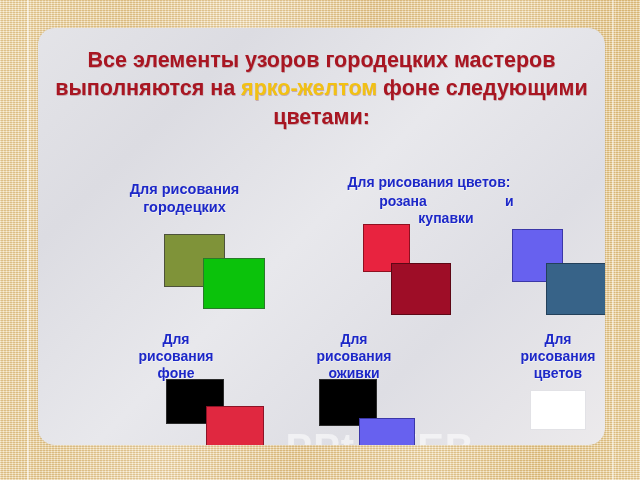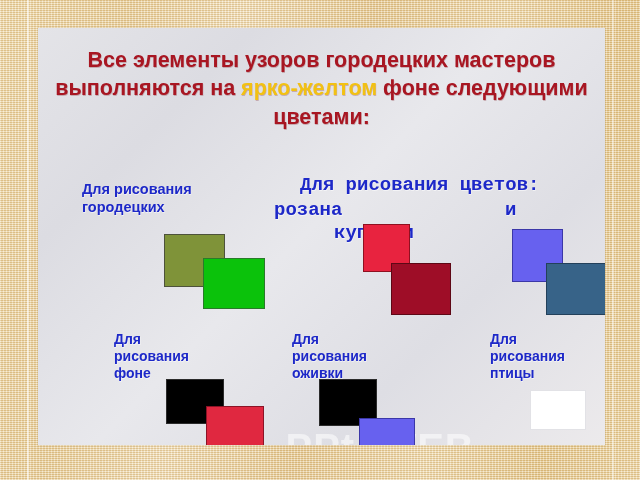--- a/index.html
+++ b/index.html
@@ -36,20 +36,21 @@
 
   #panel {
     position: absolute;
     left: 38px;
     top: 28px;
     width: 567px;
     height: 417px;
     background: linear-gradient(135deg, #e4e4e8 0%, #dcdce2 22%, #e8e8ec 48%, #dedee4 72%, #eceaec 100%);
     box-shadow: 0 0 2px rgba(0,0,0,0.10);
     overflow: hidden;
+    border-radius: 17px;
   }
 
   .watermark {
     position: absolute;
     left: 50%;
     top: 398px;
     transform: translateX(-36px);
     font-size: 40px;
     font-weight: bold;
     letter-spacing: 1px;
@@ -72,25 +73,26 @@
     color: #a81622;
     text-shadow: 0.5px 0.5px 0 rgba(120,10,18,0.25);
   }
   #title .hl { color: #f2c113; }
 
   
   .heading {
     position: absolute;
     color: #1d28c8;
     font-weight: bold;
+    text-align: center;
     line-height: 1.22;
     text-shadow: 0.5px 0.5px 0 rgba(255,255,255,0.55);
   }
   #h-leaves   { left: 44px;  top: 153px; width: 205px; font-size: 14.5px; }
-  #h-flowers  { left: 262px; top: 146px; width: 258px; font-size: 19px; font-family: Liberation Mono, monospace; }
+  #h-flowers  { left: 262px; top: 146px; width: 258px; font-size: 14px; }
   #h-flowers .row2 {
     display: block;
     position: relative;
     margin-top: 2px;
   }
   #h-flowers .rozana { position: relative; left: -26px; }
   #h-flowers .iword  { position: absolute; left: 205px; top: 0; }
   #h-flowers .kupavki{ display: block; margin-top: 0; margin-left: 34px; }
 
   #h-horse { left: 76px;  top: 303px; width: 124px; font-size: 14px; z-index: 6; }
@@ -166,18 +168,18 @@
       <span>Для</span><br>
       <span>рисования</span><br>
       <span>оживки</span>
     </div>
     <div class="sw" id="sw-black2"></div>
     <div class="sw" id="sw-peri2"></div>
 
     <div class="heading" id="h-ozhiv">
       <span>Для</span><br>
       <span>рисования</span><br>
-      <span>птицы</span>
+      <span>цветов</span>
     </div>
     <div class="sw" id="sw-white"></div>
 
   </div>
 </div>
 
 </body></html>

